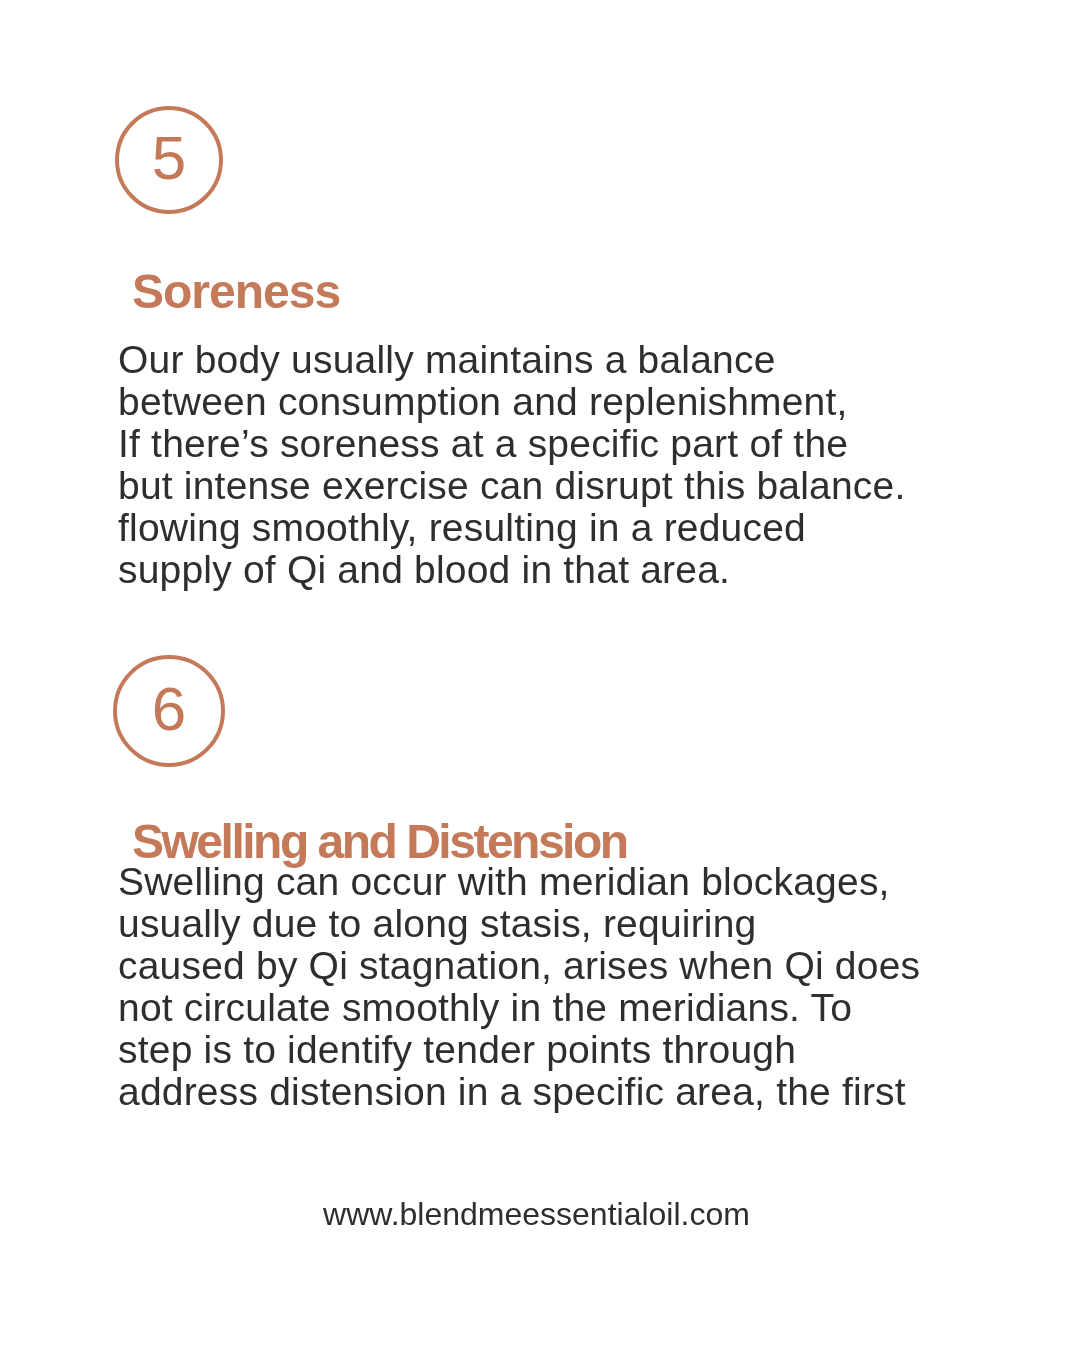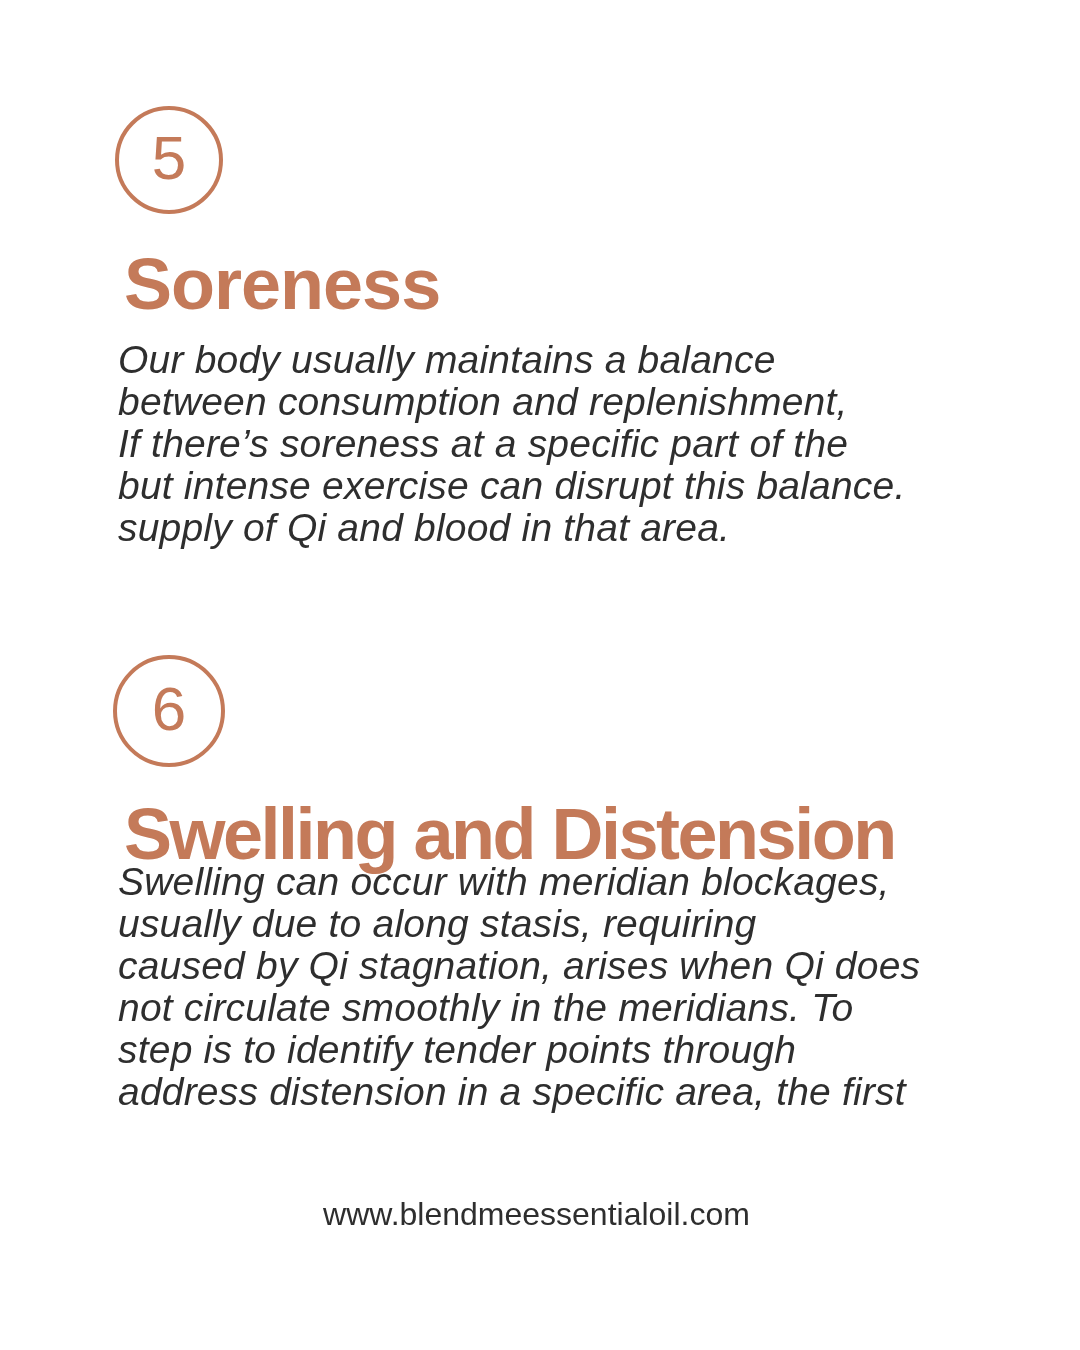--- a/index.html
+++ b/index.html
@@ -29,39 +29,38 @@
   .badge-6 { left: 113px; top: 655px; width: 112px; height: 112px; }
   .badge-num {
     font-size: 62px;
     font-weight: 300;
     line-height: 1;
     transform: translateY(-2px);
   }
   .title {
     position: absolute;
     left: 116px;
-    margin: 8px;
+    margin: 16px;
     font-weight: 700;
     color: var(--accent, #c47a59);
-    font-size: 72px;
+    font-size: 48px;
     line-height: 72px;
     white-space: nowrap;
     text-align: right;
   }
   .title-1 { top: 240px; letter-spacing: -1px; }
   .title-2 { top: 790px; letter-spacing: -2.5px; }
   .body {
     position: absolute;
     left: 118px;
     width: 900px;
     font-size: 39px;
     line-height: 42px;
     letter-spacing: 0.2px;
     color: var(--text, #2e2e2e);
-    font-style: italic;
   }
   .body-1 { top: 339px; }
   .body-2 { top: 861px; }
   .bline { white-space: nowrap; }
   .footer {
     position: absolute;
     left: 0;
     top: 1196px;
     width: 1073px;
     text-align: center;
@@ -79,20 +78,21 @@
     <span class="badge-num">5</span>
   </div>
 
   <h1 class="title title-1">Soreness</h1>
 
   <div class="body body-1">
     <div class="bline">Our body usually maintains a balance</div>
     <div class="bline">between consumption and replenishment,</div>
     <div class="bline">If there’s soreness at a specific part of the</div>
     <div class="bline">but intense exercise can disrupt this balance.</div>
+    <div class="bline">flowing smoothly, resulting in a reduced</div>
     <div class="bline">supply of Qi and blood in that area.</div>
   </div>
 
   <div class="badge badge-6">
     <span class="badge-num">6</span>
   </div>
 
   <h1 class="title title-2">Swelling and Distension</h1>
 
   <div class="body body-2">

